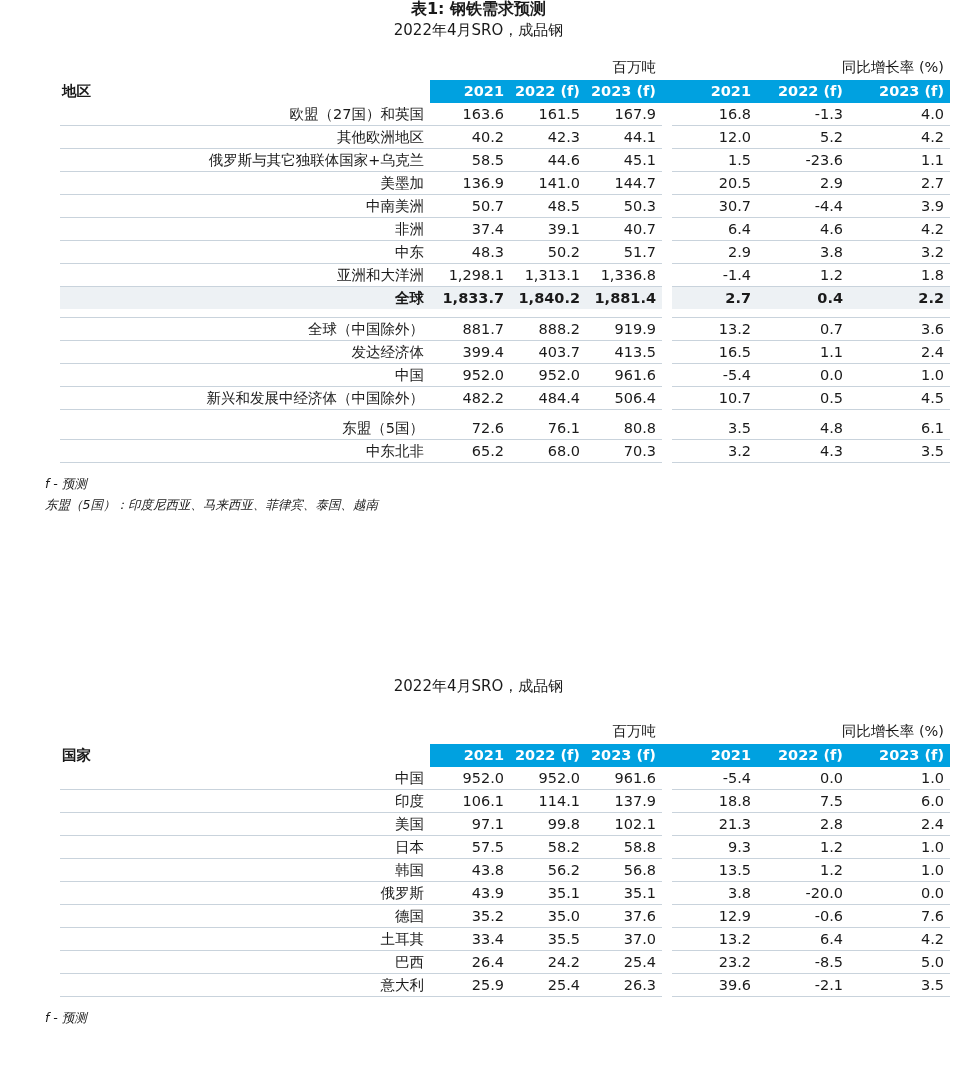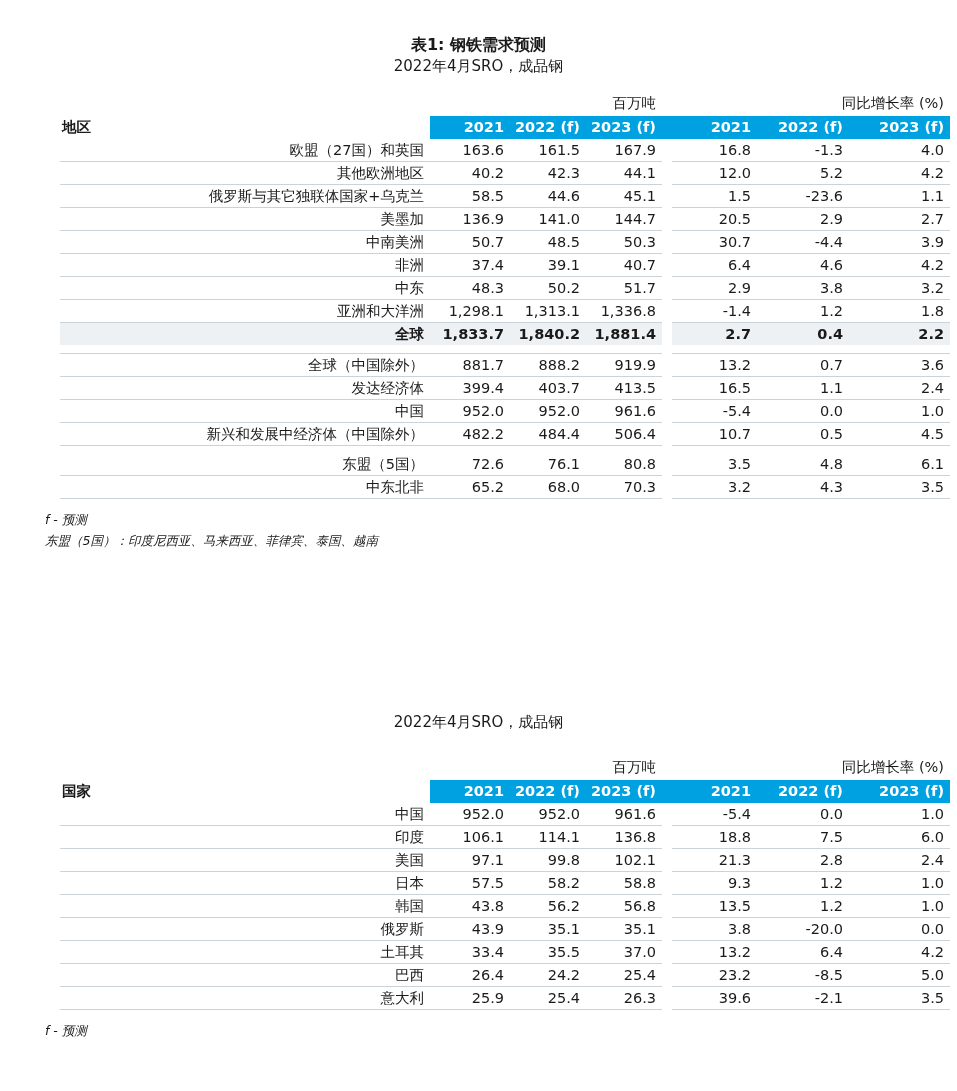--- a/index.html
+++ b/index.html
@@ -12,21 +12,21 @@
   * { box-sizing: border-box; }
   html, body { margin: 0; padding: 0; background: #fff; }
   body {
     width: 957px;
     font-family: "DejaVu Sans", "Liberation Sans", sans-serif;
     color: var(--text);
   }
   .page { position: relative; width: 957px; min-height: 1091px; background: #fff; overflow: hidden; }
 
   .table-block { width: 957px; }
-  .block-1 { padding-top: 36px; }
+  .block-1 { }
   .block-2 { margin-top: 163px; }
 
   .tbl-title {
     margin: 0; text-align: center;
     font-size: 16px; font-weight: bold; line-height: 18px;
   }
   .tbl-subtitle { margin-top: 4px; text-align: center; font-size: 15px; line-height: 17px; }
 
   table.data-table {
     border-collapse: collapse; table-layout: fixed;
@@ -335,21 +335,21 @@
             <td>961.6</td>
             <td class="spacer"></td>
             <td>-5.4</td>
             <td>0.0</td>
             <td>1.0</td>
           </tr>
           <tr>
             <td class="label">印度</td>
             <td>106.1</td>
             <td>114.1</td>
-            <td>136.8</td>
+            <td>137.9</td>
             <td class="spacer"></td>
             <td>18.8</td>
             <td>7.5</td>
             <td>6.0</td>
           </tr>
           <tr>
             <td class="label">美国</td>
             <td>97.1</td>
             <td>99.8</td>
             <td>102.1</td>
@@ -382,20 +382,30 @@
             <td class="label">俄罗斯</td>
             <td>43.9</td>
             <td>35.1</td>
             <td>35.1</td>
             <td class="spacer"></td>
             <td>3.8</td>
             <td>-20.0</td>
             <td>0.0</td>
           </tr>
           <tr>
+            <td class="label">德国</td>
+            <td>35.2</td>
+            <td>35.0</td>
+            <td>37.6</td>
+            <td class="spacer"></td>
+            <td>12.9</td>
+            <td>-0.6</td>
+            <td>7.6</td>
+          </tr>
+          <tr>
             <td class="label">土耳其</td>
             <td>33.4</td>
             <td>35.5</td>
             <td>37.0</td>
             <td class="spacer"></td>
             <td>13.2</td>
             <td>6.4</td>
             <td>4.2</td>
           </tr>
           <tr>

